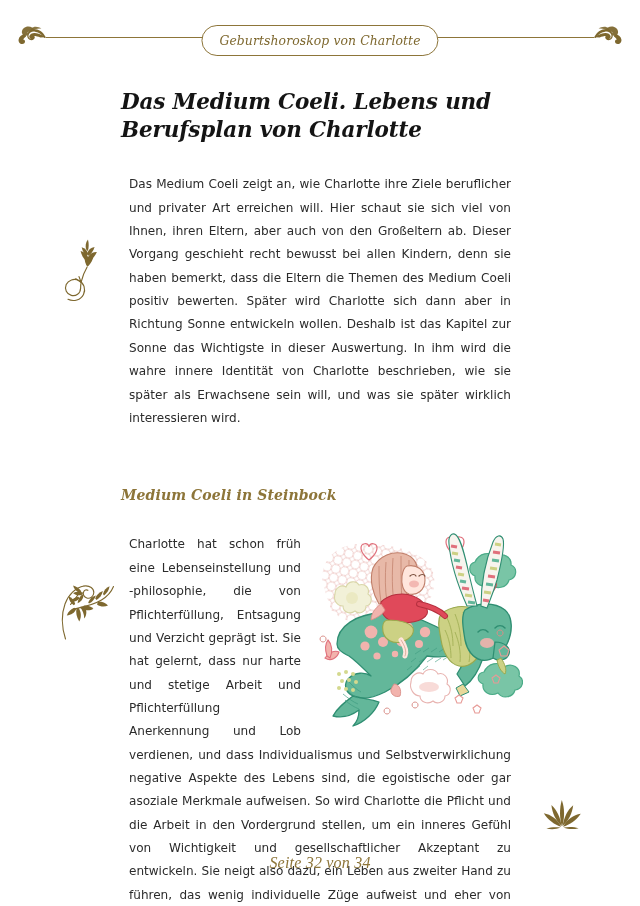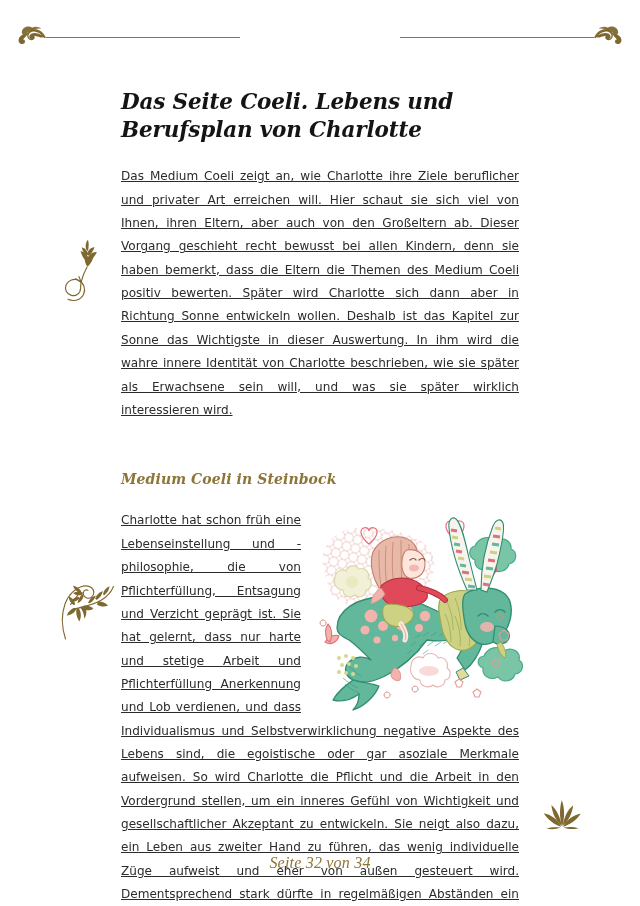--- a/index.html
+++ b/index.html
@@ -70,29 +70,28 @@
     font-family: "DejaVu Serif", serif;
     font-style: italic;
     font-weight: bold;
     font-size: 21.5px;
     line-height: 1.31;
     letter-spacing: -.15px;
     color: #141414;
   }
 
   .body-par {
-    margin: 0;
+    margin: 8px;
     font-family: "DejaVu Sans", sans-serif;
     font-size: 12.05px;
     line-height: 1.94;
     color: #2b2b2b;
     text-align: justify;
     -webkit-hyphens: none;
     hyphens: none;
-    text-decoration: underline;
   }
   .par-intro { padding-top: 21px; }
 
   .section-title {
     margin: 0;
     padding-top: 48px;
     font-family: "DejaVu Serif", serif;
     font-style: italic;
     font-weight: bold;
     font-size: 14px;
@@ -179,20 +178,23 @@
                  C23.2 11.8 25.4 12.5 26.9 11.5 C28.1 10.7 28.3 9.3 27.5 8.4
                  C29.4 6.7 33.1 6.3 36.2 7.0 Z" opacity="0.95"></path>
         <path d="M24.5 10.2 C21.6 10.6 19.0 12.6 18.6 15.4 C18.2 18.1 20.0 20.1 22.2 20.0
                  C24.0 19.9 25.2 18.6 25.0 17.2 C24.9 16.2 24.1 15.6 23.3 15.8
                  C23.6 14.5 24.6 13.2 26.1 12.5 Z"></path>
         <path d="M41.4 4.6 C39.0 2.9 35.8 2.2 33.3 3.2 C31.1 4.1 30.3 5.9 31.0 7.3
                  C32.9 5.6 37.4 4.3 41.4 4.6 Z" opacity="0.9"></path>
       </g>
     </svg>
 
+    <div class="header-capsule">
+      <span class="header-capsule-label">Geburtshoroskop von Charlotte</span>
+    </div>
   </div>
 
   <div class="ornament orn-spiral-leaf">
     <svg width="44" height="74" viewBox="0 0 44 74">
       <g fill="none" stroke="#7e682f" stroke-width="1.15" stroke-linecap="round">
         <path d="M22.5 60.5 C22.5 65.5 17.8 68.6 13.3 67.4 C8.6 66.1 6.3 61.0 8.2 56.6
                  C10.2 52.0 16.0 50.2 20.8 52.4 C26.0 54.8 28.0 61.3 25.5 66.4
                  C22.8 71.9 15.7 74.0 10.0 71.3"></path>
         <path d="M22.6 60.4 C22.6 58.1 22.8 55.6 23.5 52.8 C24.6 48.1 26.6 43.4 29.0 39.2"></path>
         <path d="M23.2 54.5 L17.8 50.6 M23.2 54.5 L21.0 48.6"></path>
@@ -248,21 +250,21 @@
         <path d="M23.2 38.8 C16.6 36.8 10.0 31.8 5.8 25.2 C13.0 26.4 19.6 31.4 23.2 38.8 Z"></path>
         <path d="M25.0 38.8 C31.6 37.0 38.4 32.2 42.8 25.8 C35.4 26.8 28.8 31.5 25.0 38.8 Z"></path>
         <path d="M25.6 39.6 C30.4 38.6 36.0 38.8 40.6 40.2 C35.6 41.6 30.2 41.4 25.6 39.6 Z"></path>
         <path d="M22.4 39.6 C17.8 38.8 12.6 39.2 8.4 40.6 C13.2 41.8 18.2 41.5 22.4 39.6 Z"></path>
       </g>
     </svg>
   </div>
 
   <div class="content">
 
-    <h1 class="doc-title">Das Seite Coeli. Lebens und Berufsplan von Charlotte</h1>
+    <h1 class="doc-title">Das Medium Coeli. Lebens und Berufsplan von Charlotte</h1>
 
     <p class="body-par par-intro">Das Medium Coeli zeigt an, wie Charlotte ihre Ziele beruflicher und privater Art erreichen will. Hier schaut sie sich viel von Ihnen, ihren Eltern, aber auch von den Großeltern ab. Dieser Vorgang geschieht recht bewusst bei allen Kindern, denn sie haben bemerkt, dass die Eltern die Themen des Medium Coeli positiv bewerten. Später wird Charlotte sich dann aber in Richtung Sonne entwickeln wollen. Deshalb ist das Kapitel zur Sonne das Wichtigste in dieser Auswertung. In ihm wird die wahre innere Identität von Charlotte beschrieben, wie sie später als Erwachsene sein will, und was sie später wirklich interessieren wird.</p>
 
     <h2 class="section-title">Medium Coeli in Steinbock</h2>
 
     <div class="wrap-block">
 
       <div class="illustration">
         <svg viewBox="0 0 208 207" width="208" height="207" aria-hidden="true">
           <defs>

